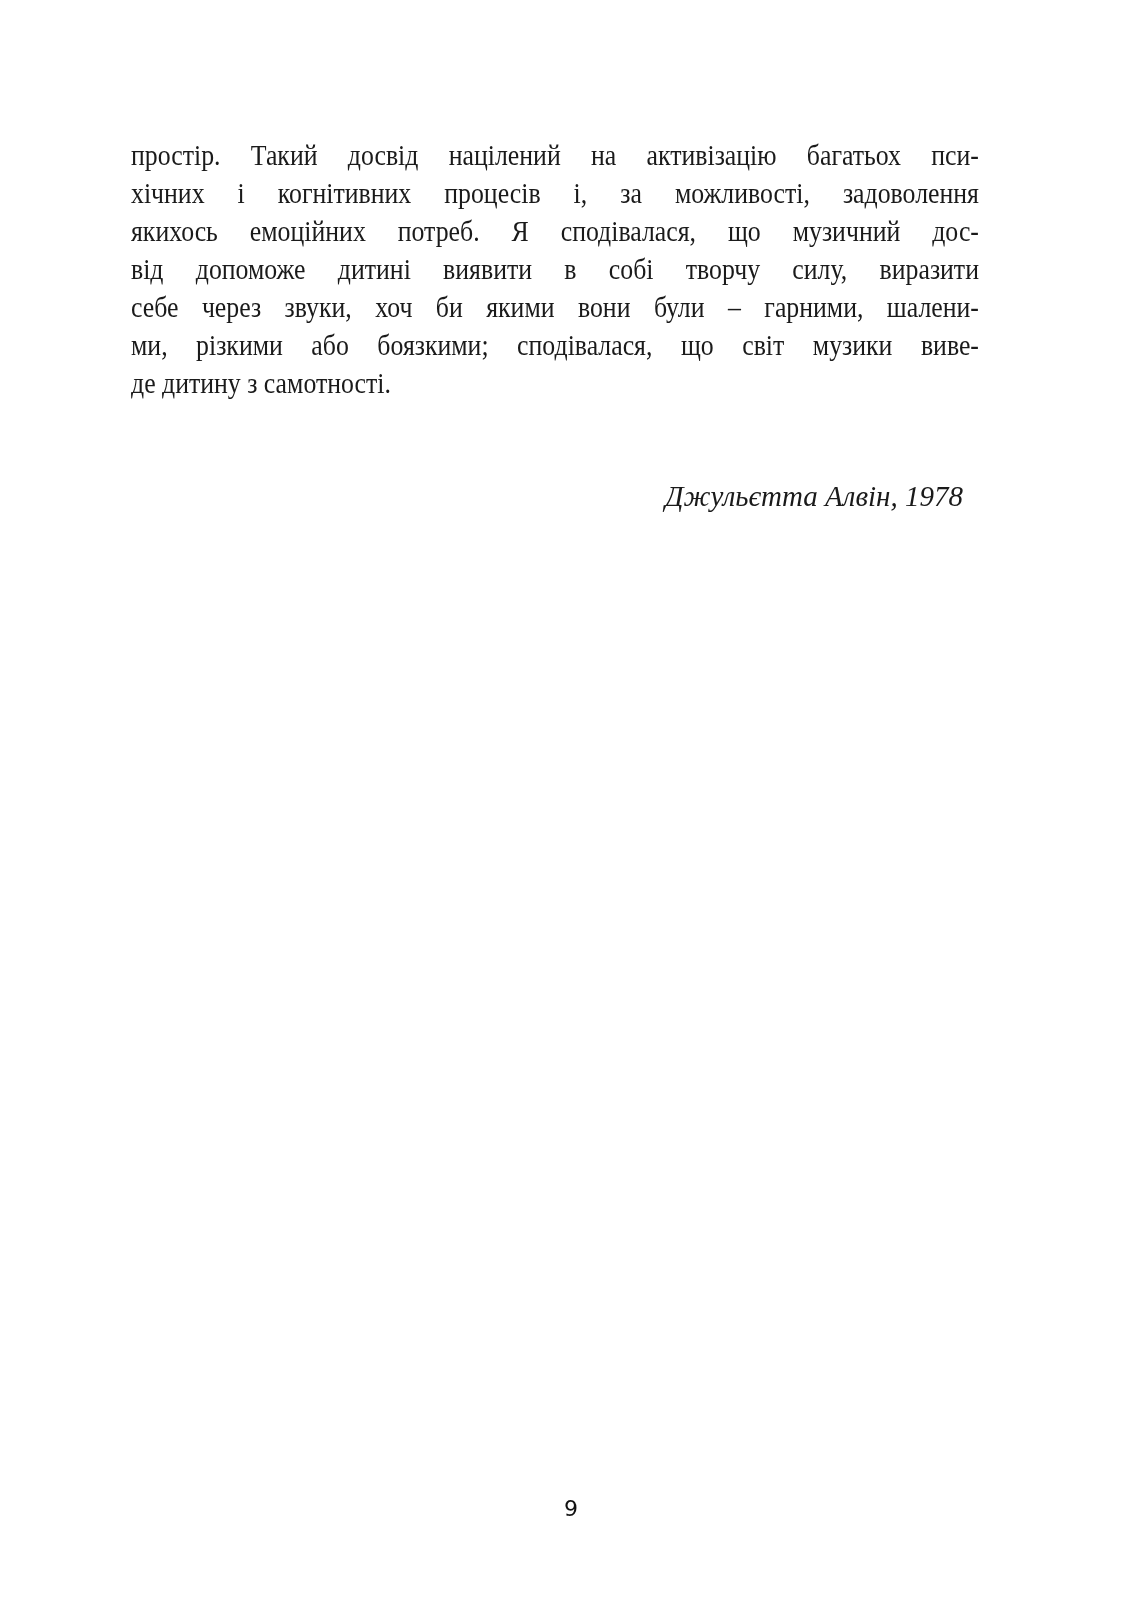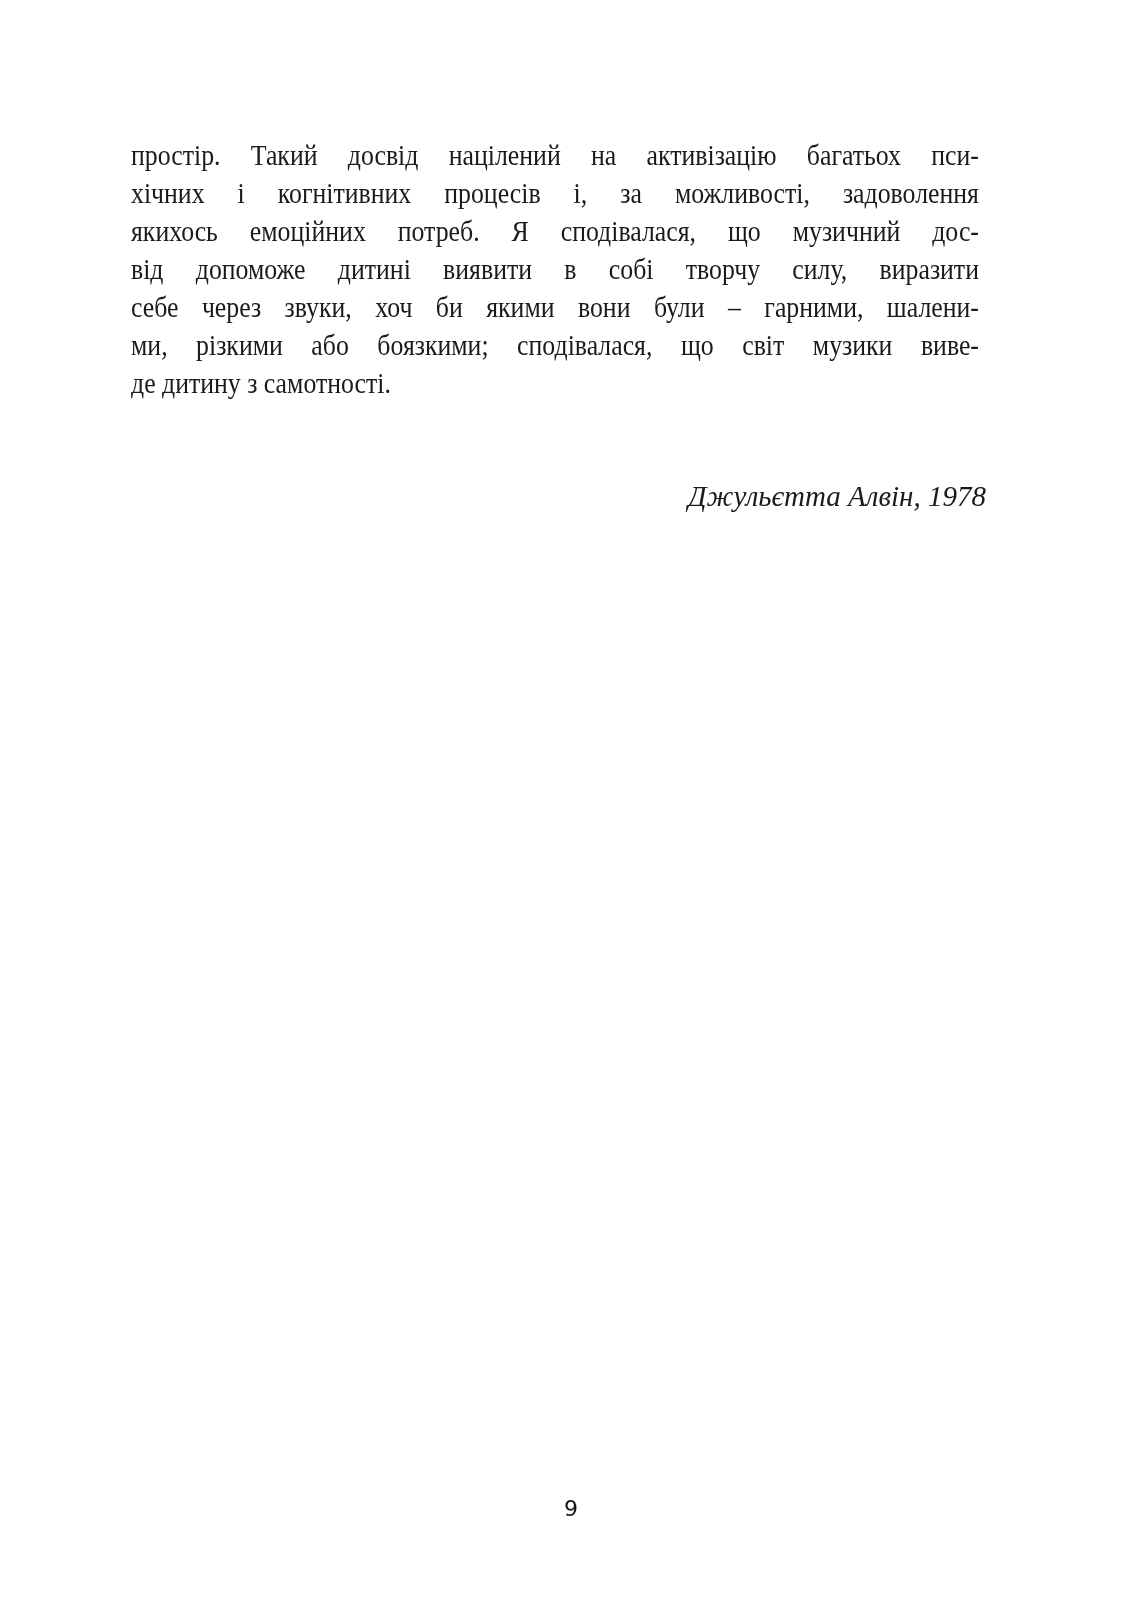--- a/index.html
+++ b/index.html
@@ -20,21 +20,21 @@
     .body-text .line {
       display: block;
       white-space: nowrap;
       text-align: justify;
       text-align-last: justify;
       width: 986px;
     }
     .body-text .line.last { text-align-last: left; }
     .attribution {
       position: absolute;
-      right: 156px;
+      right: 179px;
       top: 480px;
       font-family: "Liberation Serif", serif;
       font-style: italic;
       font-size: 29px;
       color: #1a1a1a;
     }
     .page-number {
       position: absolute;
       left: 0;
       width: 1142px;

